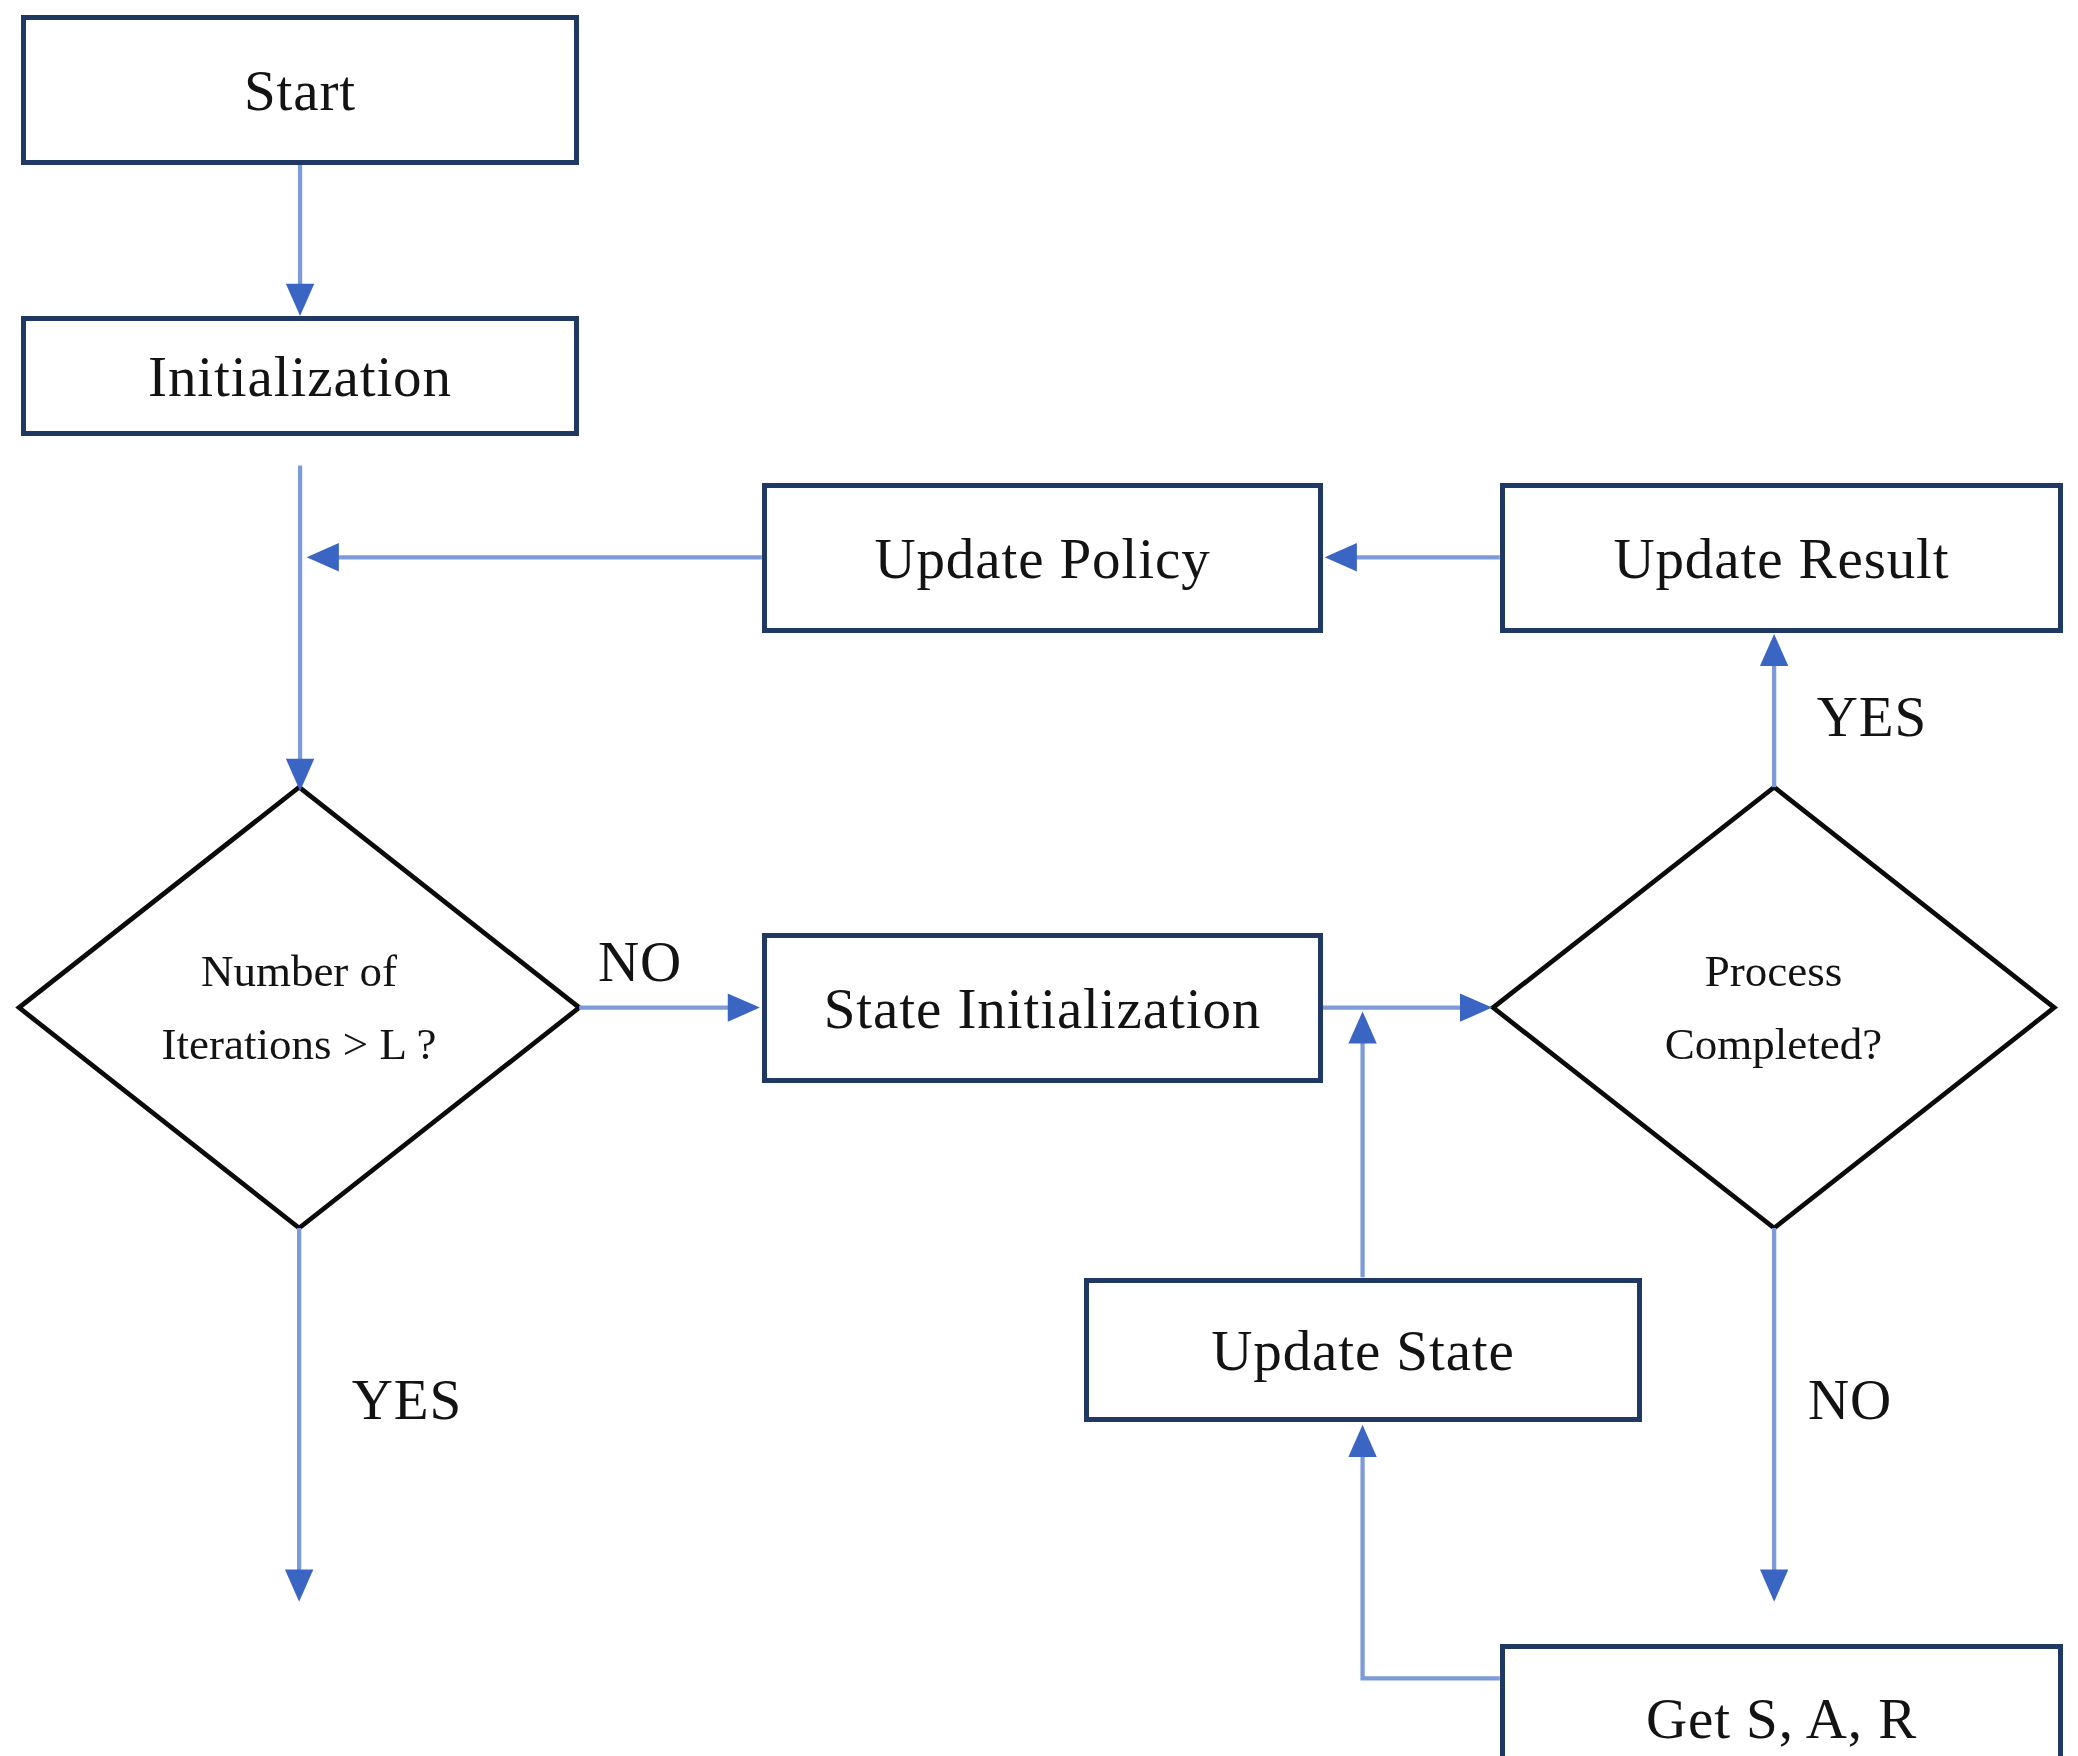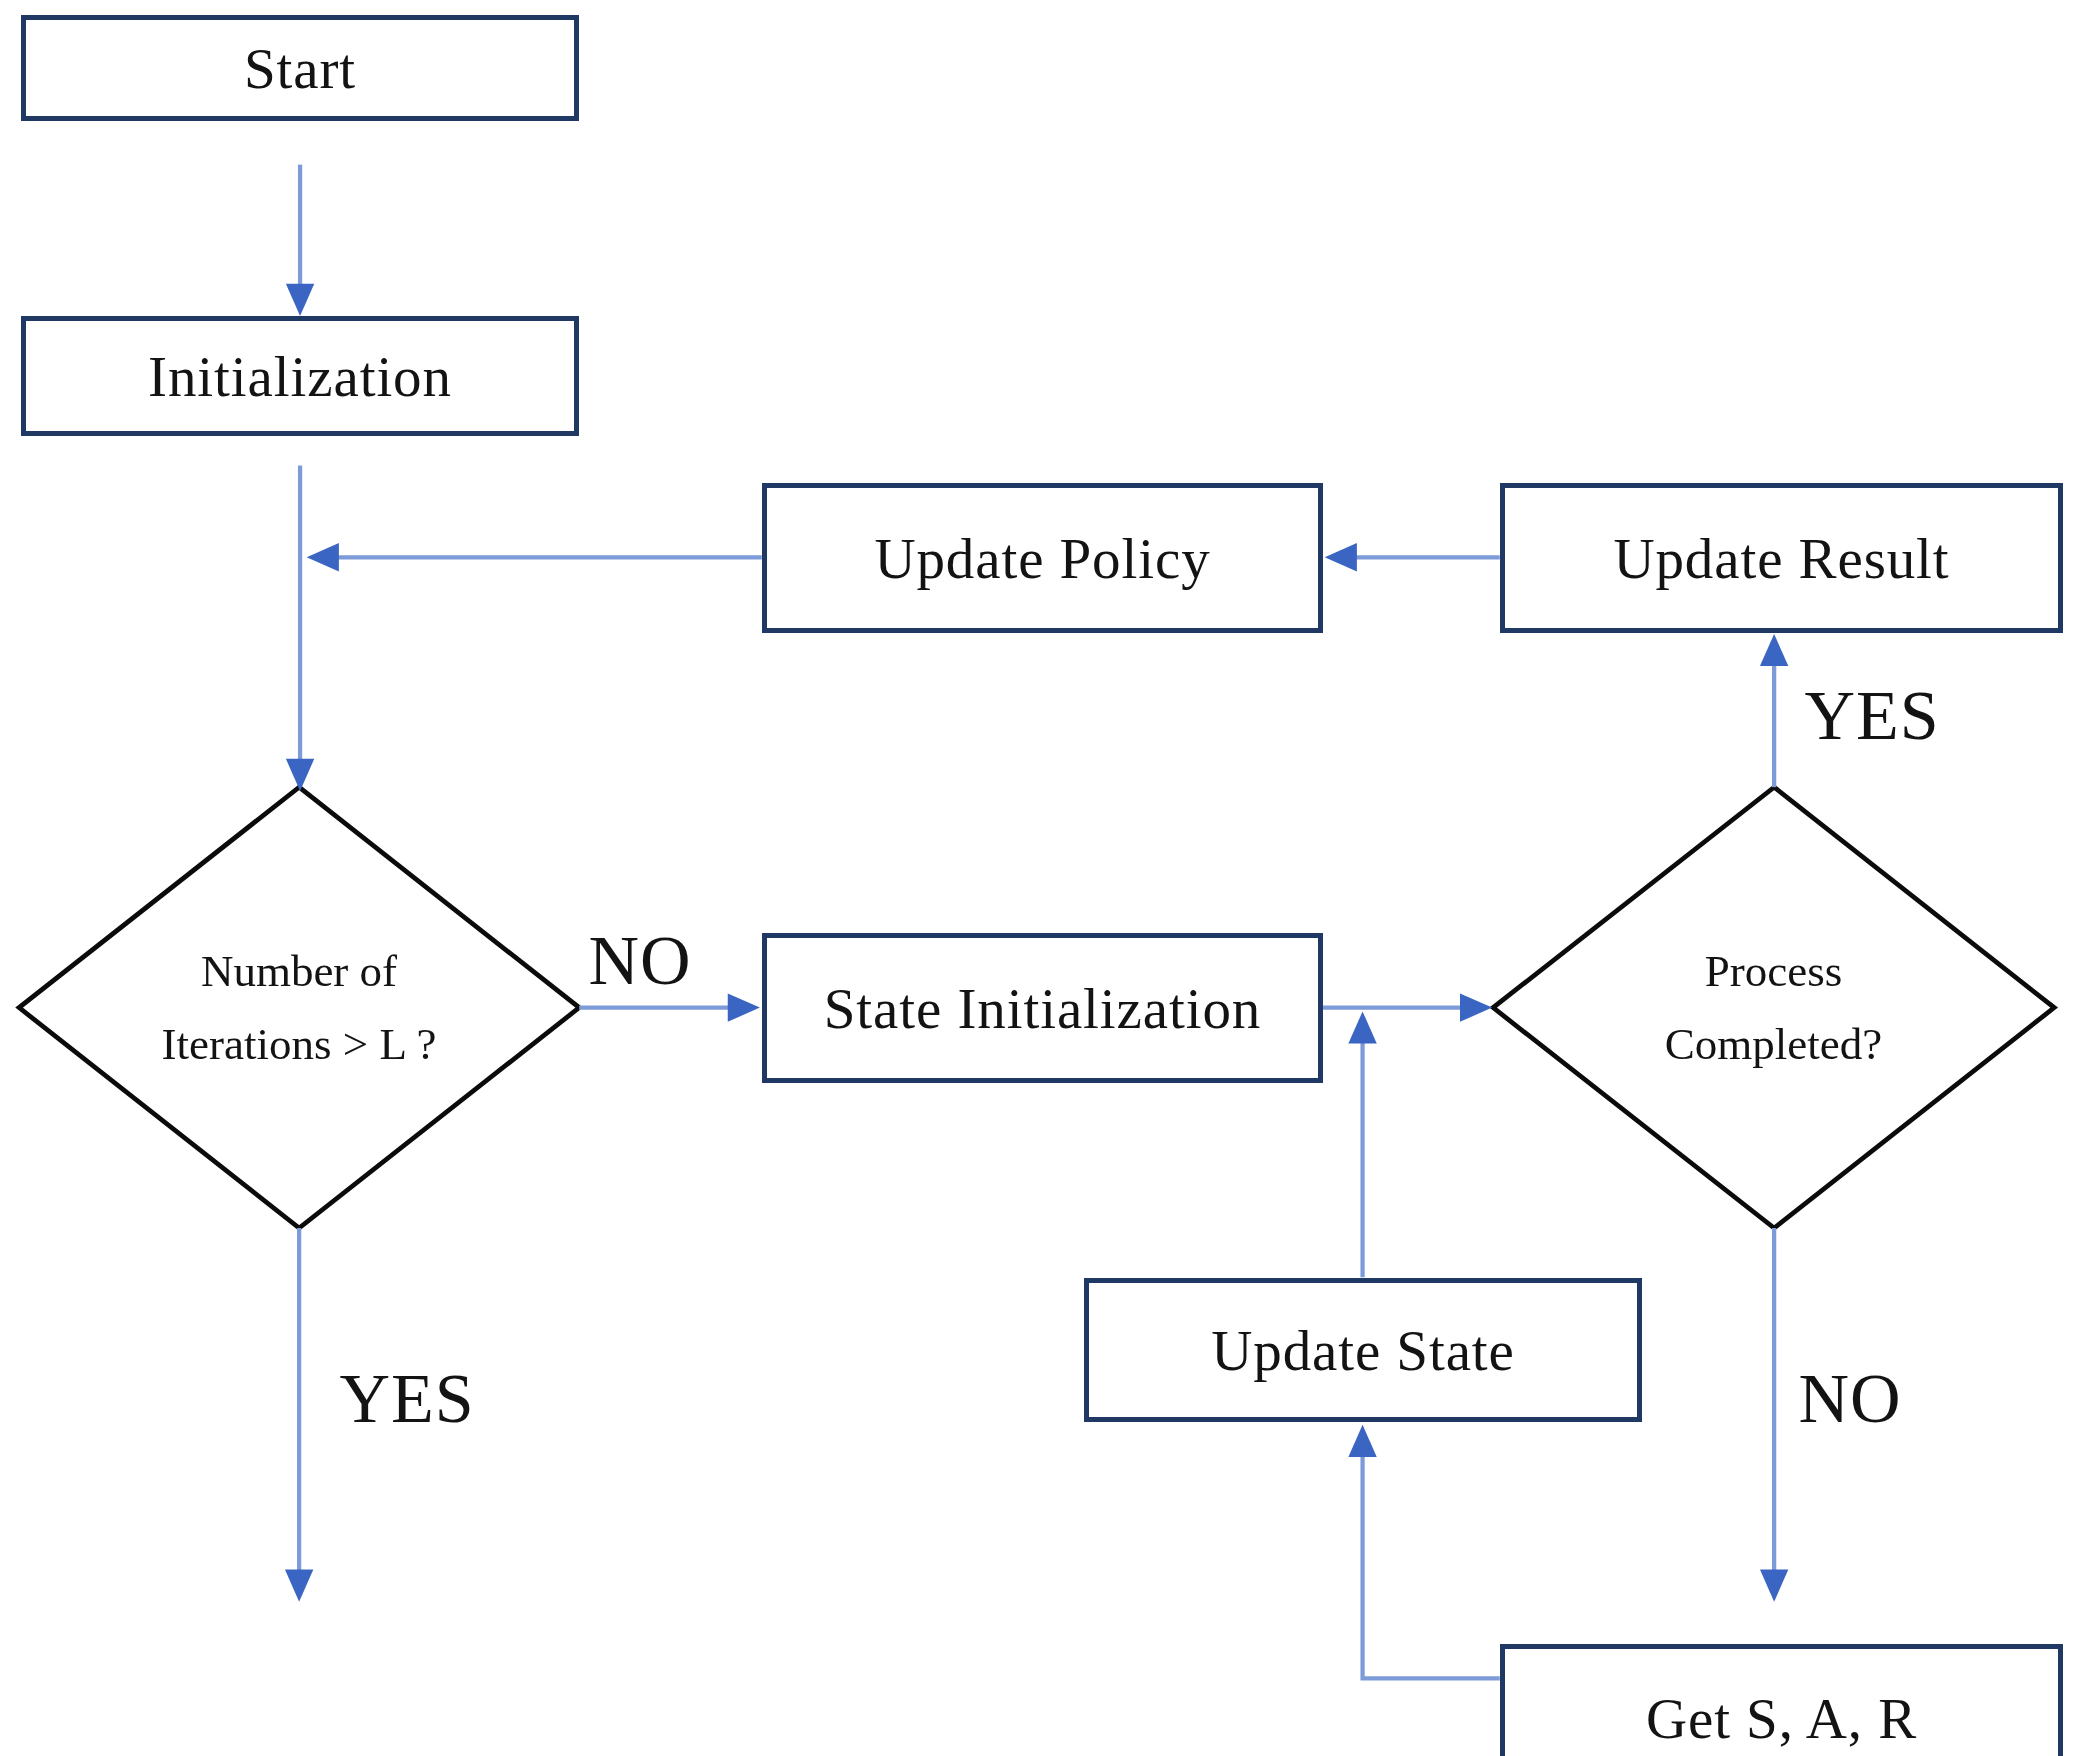--- a/index.html
+++ b/index.html
@@ -48,21 +48,21 @@
     flex-direction: column;
     align-items: center;
     justify-content: center;
     text-align: center;
     font-size: 45px;
     line-height: 1.62;
   }
   .edge-label {
     position: absolute;
     transform: translate(-50%, -50%);
-    font-size: 70px;
+    font-size: 57px;
     letter-spacing: 0.9px;
     white-space: nowrap;
   }
 </style>
 </head>
 <body>
 
 <div class="canvas">
 
   <svg class="edge-layer" viewBox="0 0 2196 1856" xmlns="http://www.w3.org/2000/svg">
@@ -120,21 +120,21 @@
       <polygon class="arrowhead" points="1440,1506 1425,1540 1455,1540"></polygon>
     </g>
 
     <g>
       <line class="edge-line" x1="316" y1="1298" x2="316" y2="1661"></line>
       <polygon class="arrowhead" points="316,1693 301,1659 331,1659"></polygon>
     </g>
 
   </svg>
 
-  <div class="node box" style="left:21px; top:15px; width:558px; height:106px;">
+  <div class="node box" style="left:21px; top:15px; width:558px; height:150px;">
     <span>Start</span>
   </div>
 
   <div class="node box" style="left:21px; top:316px; width:558px; height:120px;">
     <span>Initialization</span>
   </div>
 
   <div class="node box" style="left:762px; top:483px; width:561px; height:150px;">
     <span>Update Policy</span>
   </div>

